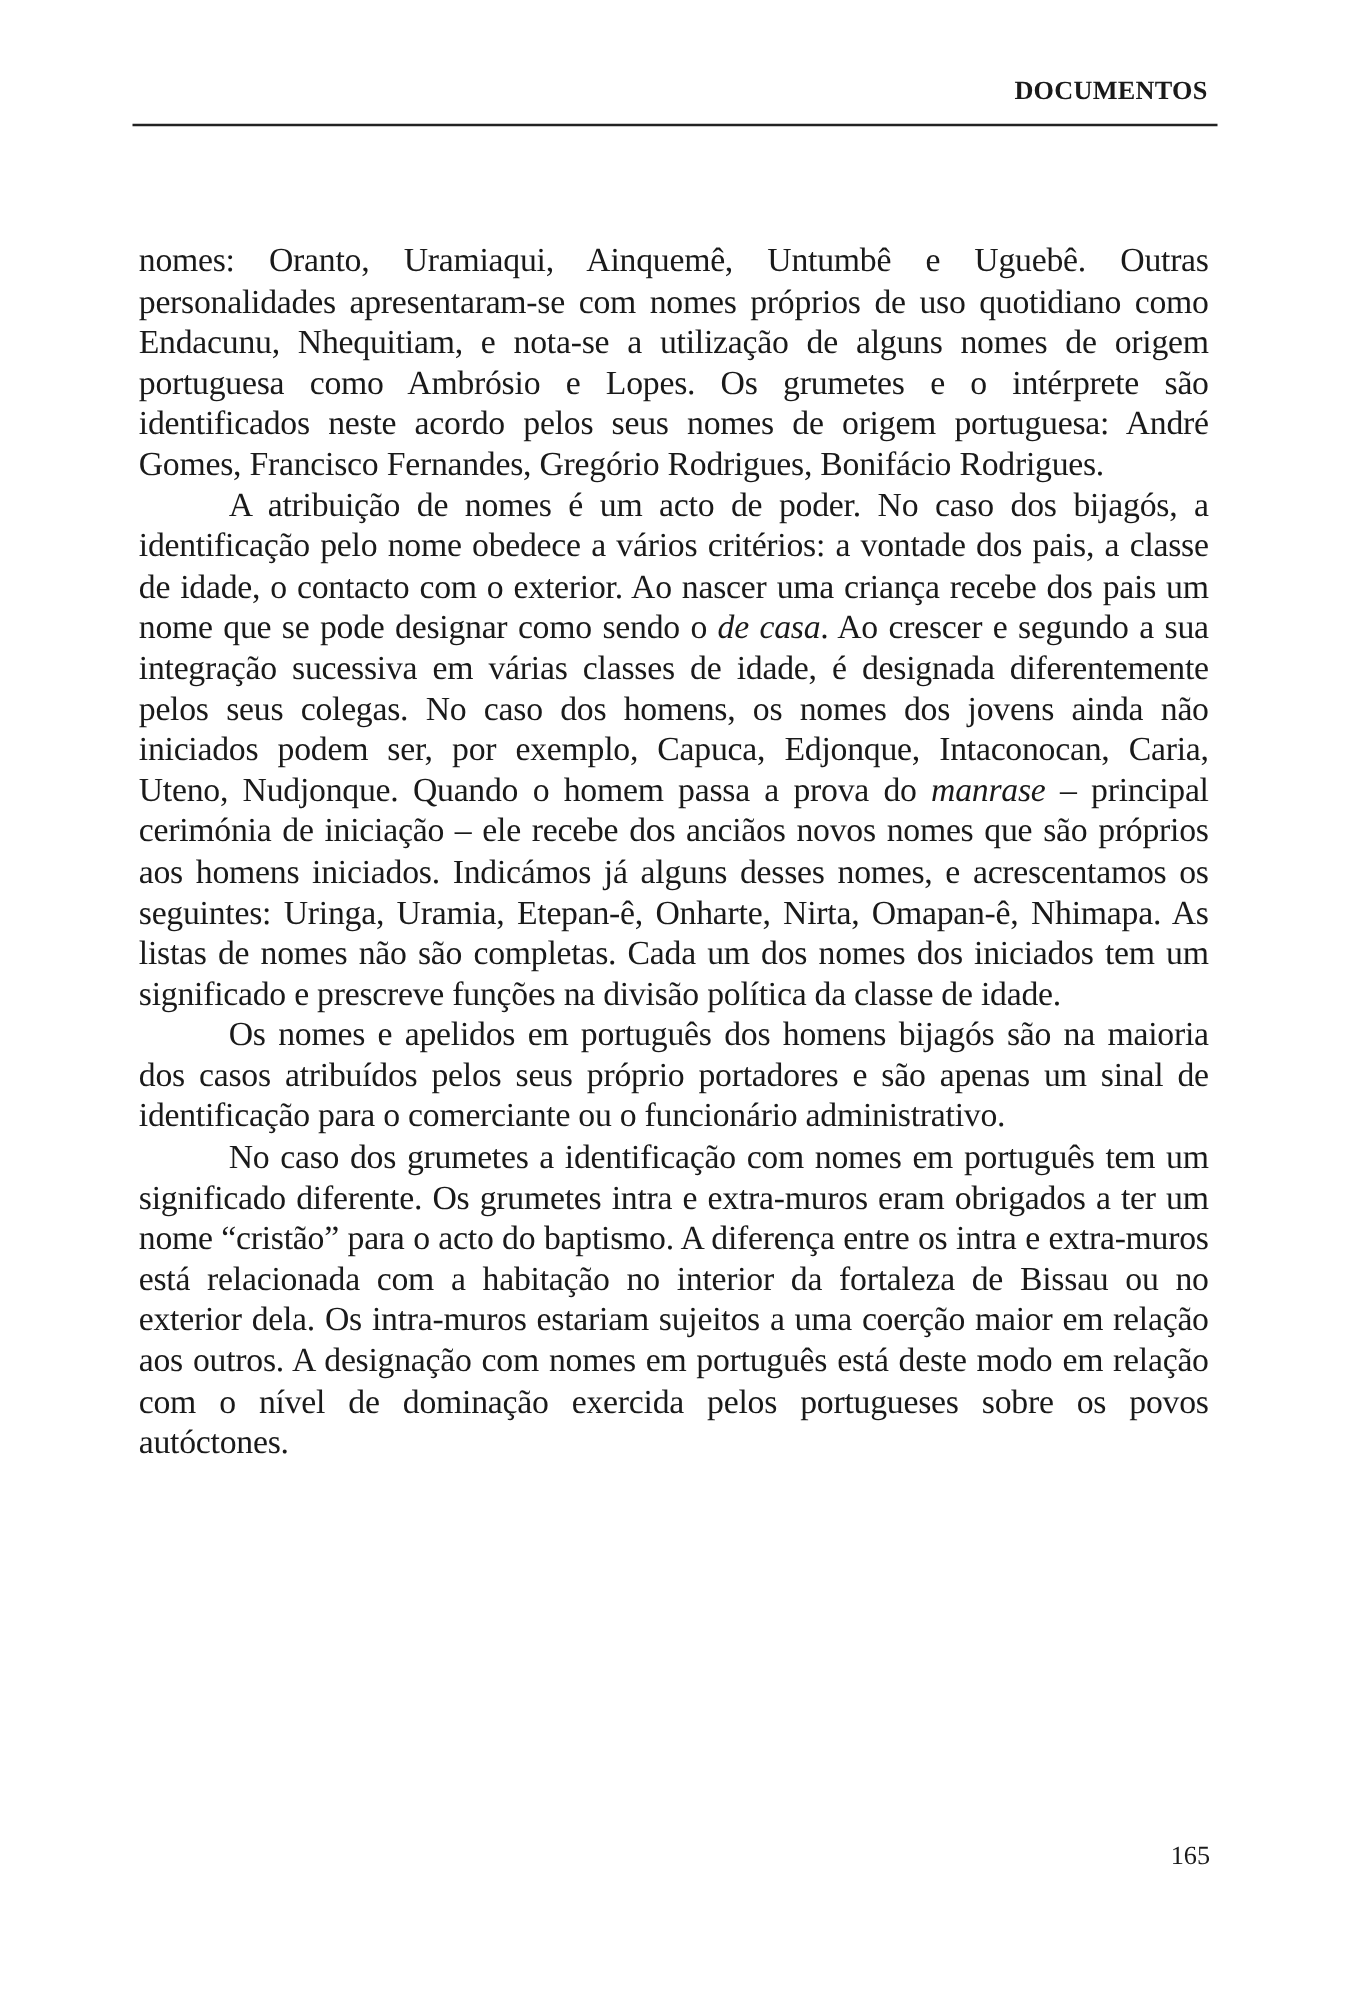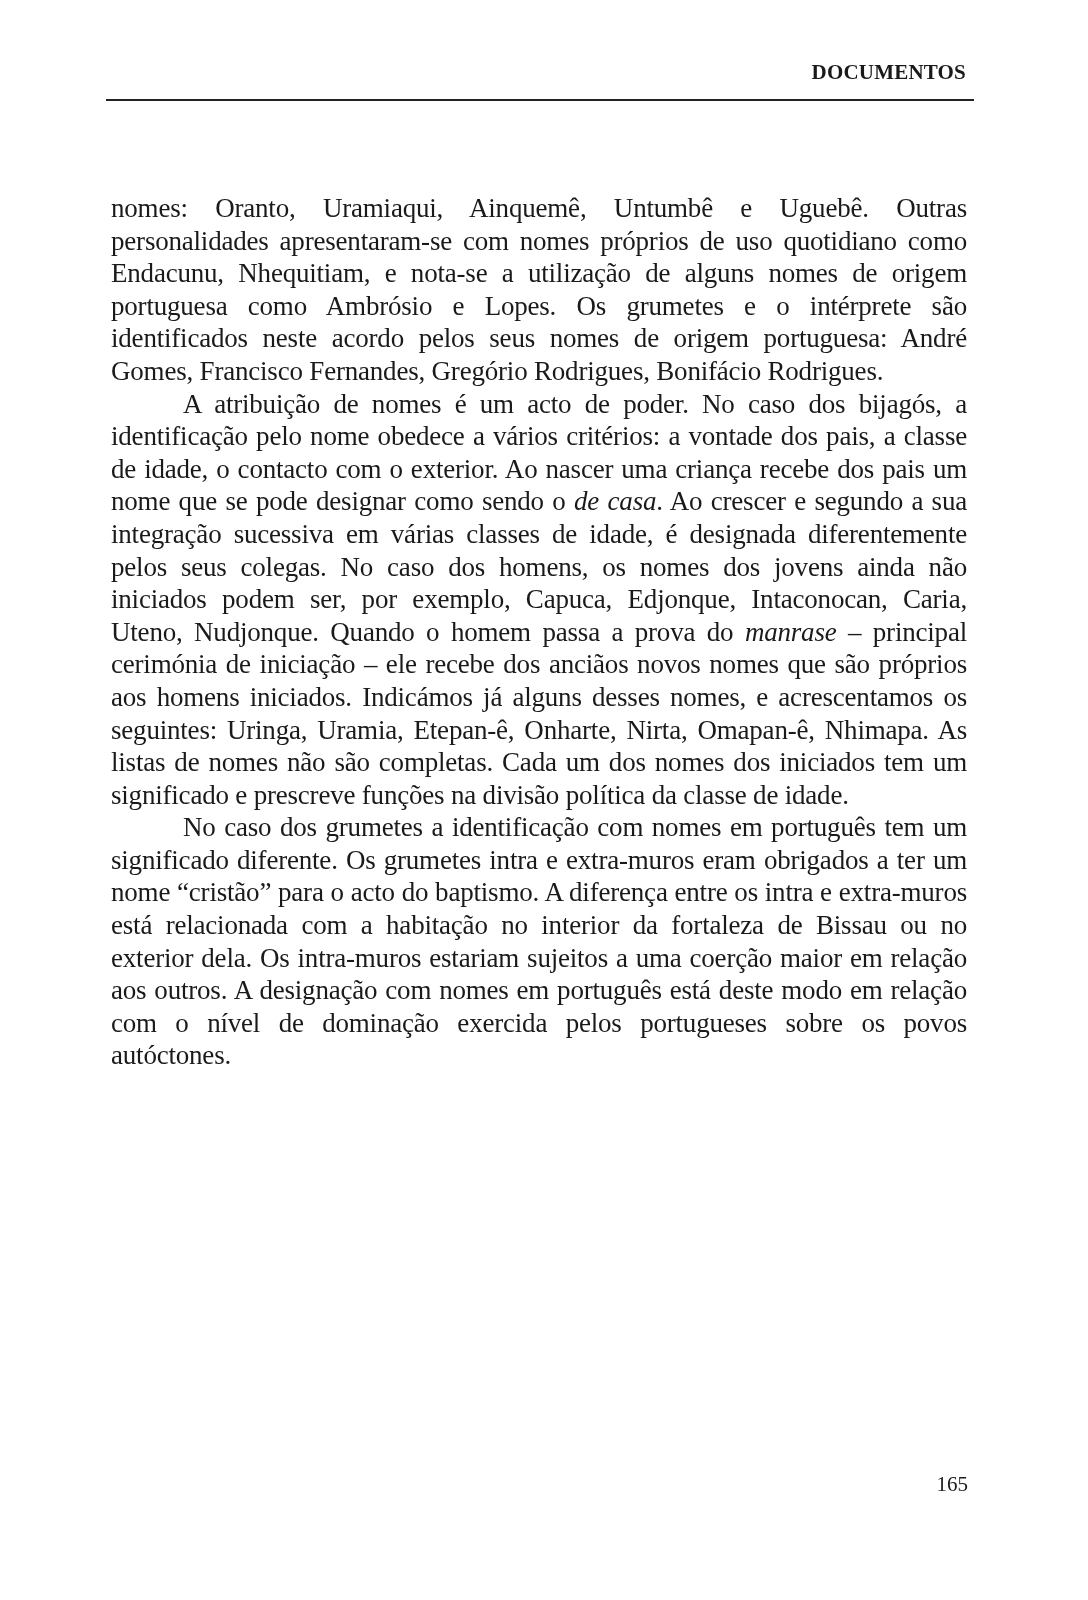--- a/index.html
+++ b/index.html
@@ -32,18 +32,21 @@
   <div class="rule"></div>
 
   <div class="body-text">
     <p class="noindent">
       <span>nomes: Oranto, Uramiaqui, Ainquemê, Untumbê e Uguebê. Outras personalidades apresentaram-se com nomes próprios de uso quotidiano como Endacunu, Nhequitiam, e nota-se a utilização de alguns nomes de origem portuguesa como Ambrósio e Lopes. Os grumetes e o intérprete são identificados neste acordo pelos seus nomes de origem portuguesa: André Gomes, Francisco Fernandes, Gregório Rodrigues, Bonifácio Rodrigues.</span>
     </p>
     <p class="indent">
       <span>A atribuição de nomes é um acto de poder. No caso dos bijagós, a identificação pelo nome obedece a vários critérios: a vontade dos pais, a classe de idade, o contacto com o exterior. Ao nascer uma criança recebe dos pais um nome que se pode designar como sendo o </span><em>de casa</em><span>. Ao crescer e segundo a sua integração sucessiva em várias classes de idade, é designada diferentemente pelos seus colegas. No caso dos homens, os nomes dos jovens ainda não iniciados podem ser, por exemplo, Capuca, Edjonque, Intaconocan, Caria, Uteno, Nudjonque. Quando o homem passa a prova do </span><em>manrase</em><span> – principal cerimónia de iniciação – ele recebe dos anciãos novos nomes que são próprios aos homens iniciados. Indicámos já alguns desses nomes, e acrescentamos os seguintes: Uringa, Uramia, Etepan-ê, Onharte, Nirta, Omapan-ê, Nhimapa. As listas de nomes não são completas. Cada um dos nomes dos iniciados tem um significado e prescreve funções na divisão política da classe de idade.</span>
     </p>
     <p class="indent">
+      <span>Os nomes e apelidos em português dos homens bijagós são na maioria dos casos atribuídos pelos seus próprio portadores e são apenas um sinal de identificação para o comerciante ou o funcionário administrativo.</span>
+    </p>
+    <p class="indent">
       <span>No caso dos grumetes a identificação com nomes em português tem um significado diferente. Os grumetes intra e extra-muros eram obrigados a ter um nome “cristão” para o acto do baptismo. A diferença entre os intra e extra-muros está relacionada com a habitação no interior da fortaleza de Bissau ou no exterior dela. Os intra-muros estariam sujeitos a uma coerção maior em relação aos outros. A designação com nomes em português está deste modo em relação com o nível de dominação exercida pelos portugueses sobre os povos autóctones.</span>
     </p>
   </div>
 
   <div class="folio">165</div>
 </div>
 
 </body></html>

